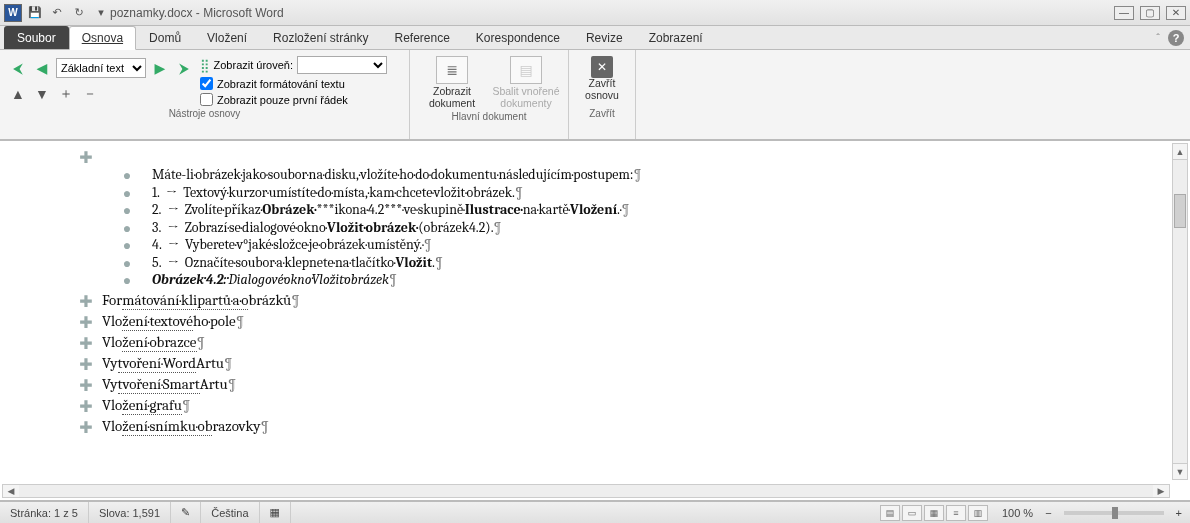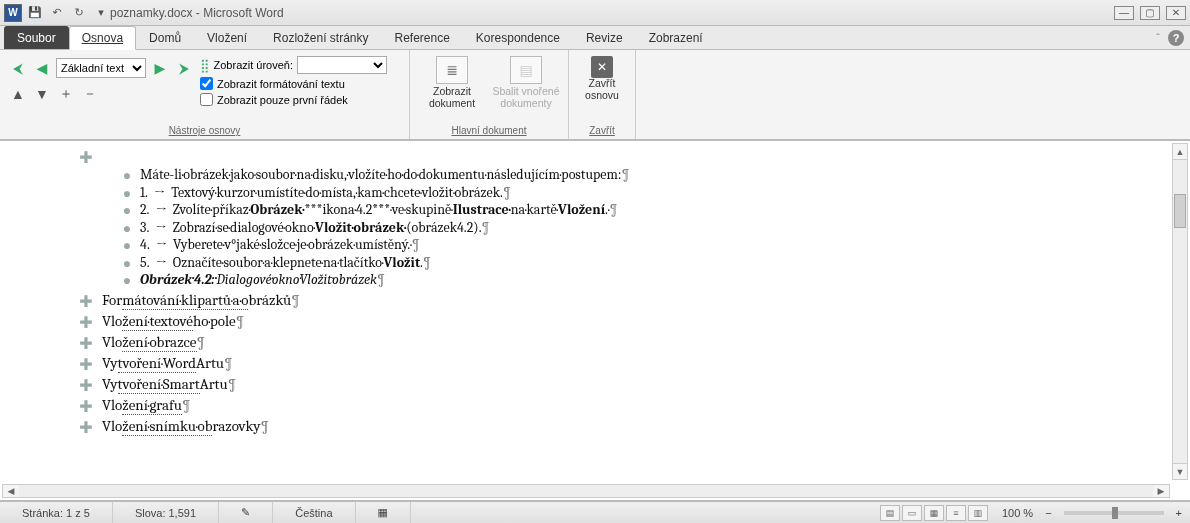--- a/index.html
+++ b/index.html
@@ -19,21 +19,21 @@
 .tab { padding: 4px 12px; font-size: 12px; color: #333; cursor: pointer; border: 1px solid transparent; }
 .tab.file { background: #444; color: #fff; border-radius: 3px 3px 0 0; }
 .tab.active { background: #fff; border: 1px solid #bbb; border-bottom: 1px solid #fff; border-radius: 3px 3px 0 0; margin-bottom: -1px; text-decoration: underline; }
 .tabs .righticons { position: absolute; right: 6px; top: 4px; display: flex; gap: 8px; align-items: center; }
 .help-icon { width: 16px; height: 16px; border-radius: 50%; background: #888; color: #fff; display: flex; align-items: center; justify-content: center; font-size: 11px; font-weight: bold; }
 
 
 .ribbon { height: 90px; background: #f4f4f4; border-bottom: 1px solid #bbb; display: flex; }
 .group { border-right: 1px solid #ccc; padding: 4px 8px 0 8px; display: flex; flex-direction: column; }
 .group-body { flex: 1; display: flex; align-items: flex-start; gap: 6px; }
-.group-label { text-align: center; color: #666; font-size: 10px; padding: 2px 0 3px 0; text-decoration: underline; }
+.group-label { text-align: center; color: #666; font-size: 10px; padding: 2px 0 20px 0; }
 .outline-tools .row { display: flex; align-items: center; gap: 4px; }
 .outline-tools select.level { width: 90px; height: 20px; border: 1px solid #aaa; background: #fff; font-size: 11px; }
 .arrow-btn { width: 20px; height: 20px; display: flex; align-items: center; justify-content: center; color: #3a6; font-size: 14px; }
 .outline-opts { display: flex; flex-direction: column; gap: 3px; padding-top: 2px; }
 .outline-opts label { display: flex; align-items: center; gap: 4px; white-space: nowrap; }
 .outline-opts .lvl-select { width: 90px; height: 18px; border: 1px solid #aaa; background: #fff; }
 .big-btn { display: flex; flex-direction: column; align-items: center; justify-content: flex-start; width: 68px; padding-top: 2px; }
 .big-btn .icon { width: 32px; height: 28px; border: 1px solid #bbb; background: #f9f9f9; display: flex; align-items: center; justify-content: center; color: #777; font-size: 14px; margin-bottom: 2px; }
 .big-btn .lbl { text-align: center; font-size: 10.5px; color: #333; line-height: 1.1; }
 .big-btn.disabled .lbl { color: #aaa; }
@@ -42,35 +42,35 @@
 
 
 .docwrap { position: absolute; top: 140px; left: 0; right: 0; bottom: 22px; background: #fff; border: 1px solid #bbb; border-left: none; border-right: none; }
 .doc-scroll { position: absolute; left: 10px; right: 22px; top: 0; bottom: 18px; overflow: hidden; }
 .doc-content { padding: 6px 0 0 68px; font-family: Cambria, Georgia, serif; font-size: 14px; color: #111; }
 .hlead { display: flex; align-items: flex-start; gap: 8px; }
 .hlead .expand { color: #9aa; font-size: 16px; width: 16px; text-align: center; position: relative; top: 1px; }
 .hlead .htxt { font-size: 16px; }
 .body-item { display: flex; align-items: flex-start; gap: 8px; padding-left: 44px; }
 .body-item .dot { color: #9aa; font-size: 14px; width: 10px; text-align: center; position: relative; top: 1px; }
-.body-item .txt { line-height: 1.25; }
+.body-item .txt { line-height: 1.25; margin-left: 12px; }
 .h2list .hlead { margin-top: 2px; }
 .h2list .hlead .htxt { font-size: 15px; }
 .h2list .hlead .uline { border-bottom: 1px dotted #555; }
 .vscroll { position: absolute; right: 2px; top: 2px; bottom: 20px; width: 16px; background: #eee; border: 1px solid #ccc; }
 .vscroll .up,.vscroll .dn { height: 16px; display: flex; align-items: center; justify-content: center; color: #666; font-size: 9px; background: #f4f4f4; border-bottom: 1px solid #ccc; }
 .vscroll .dn { position: absolute; bottom: 0; left: 0; right: 0; border-top: 1px solid #ccc; border-bottom: none; }
 .vscroll .thumb { position: absolute; left: 1px; right: 1px; top: 50px; height: 34px; background: #d0d0d0; border: 1px solid #aaa; }
 .hscroll { position: absolute; left: 2px; right: 20px; bottom: 2px; height: 14px; background: #eee; border: 1px solid #ccc; display: flex; }
 .hscroll .lf,.hscroll .rt { width: 16px; display: flex; align-items: center; justify-content: center; color: #666; font-size: 9px; background: #f4f4f4; }
 .hscroll .track { flex: 1; }
 
 
 .status { position: absolute; left: 0; right: 0; bottom: 0; height: 22px; background: linear-gradient(#f0f0f0,#e0e0e0); border-top: 1px solid #bbb; display: flex; align-items: center; font-size: 11px; color: #444; }
-.status .cell { padding: 0 22px; border-right: 1px solid #ccc; height: 100%; display: flex; align-items: center; gap: 4px; }
+.status .cell { padding: 0 10px; border-right: 1px solid #ccc; height: 100%; display: flex; align-items: center; gap: 4px; }
 .status .spacer { flex: 1; }
 .status .viewbtns { display: flex; gap: 2px; padding: 0 6px; }
 .status .viewbtns span { width: 20px; height: 16px; border: 1px solid #bbb; background: #f4f4f4; display: flex; align-items: center; justify-content: center; font-size: 9px; color: #666; }
 .status .zoom { display: flex; align-items: center; gap: 12px; padding: 0 8px; }
 .status .zoom .slider { width: 100px; height: 4px; background: #ccc; position: relative; }
 .status .zoom .slider .knob { position: absolute; left: 48px; top: -4px; width: 6px; height: 12px; background: #888; }
 .pilcrow { color: #777; }
 b { font-weight: bold; }
 i { font-style: italic; }
 </style>

